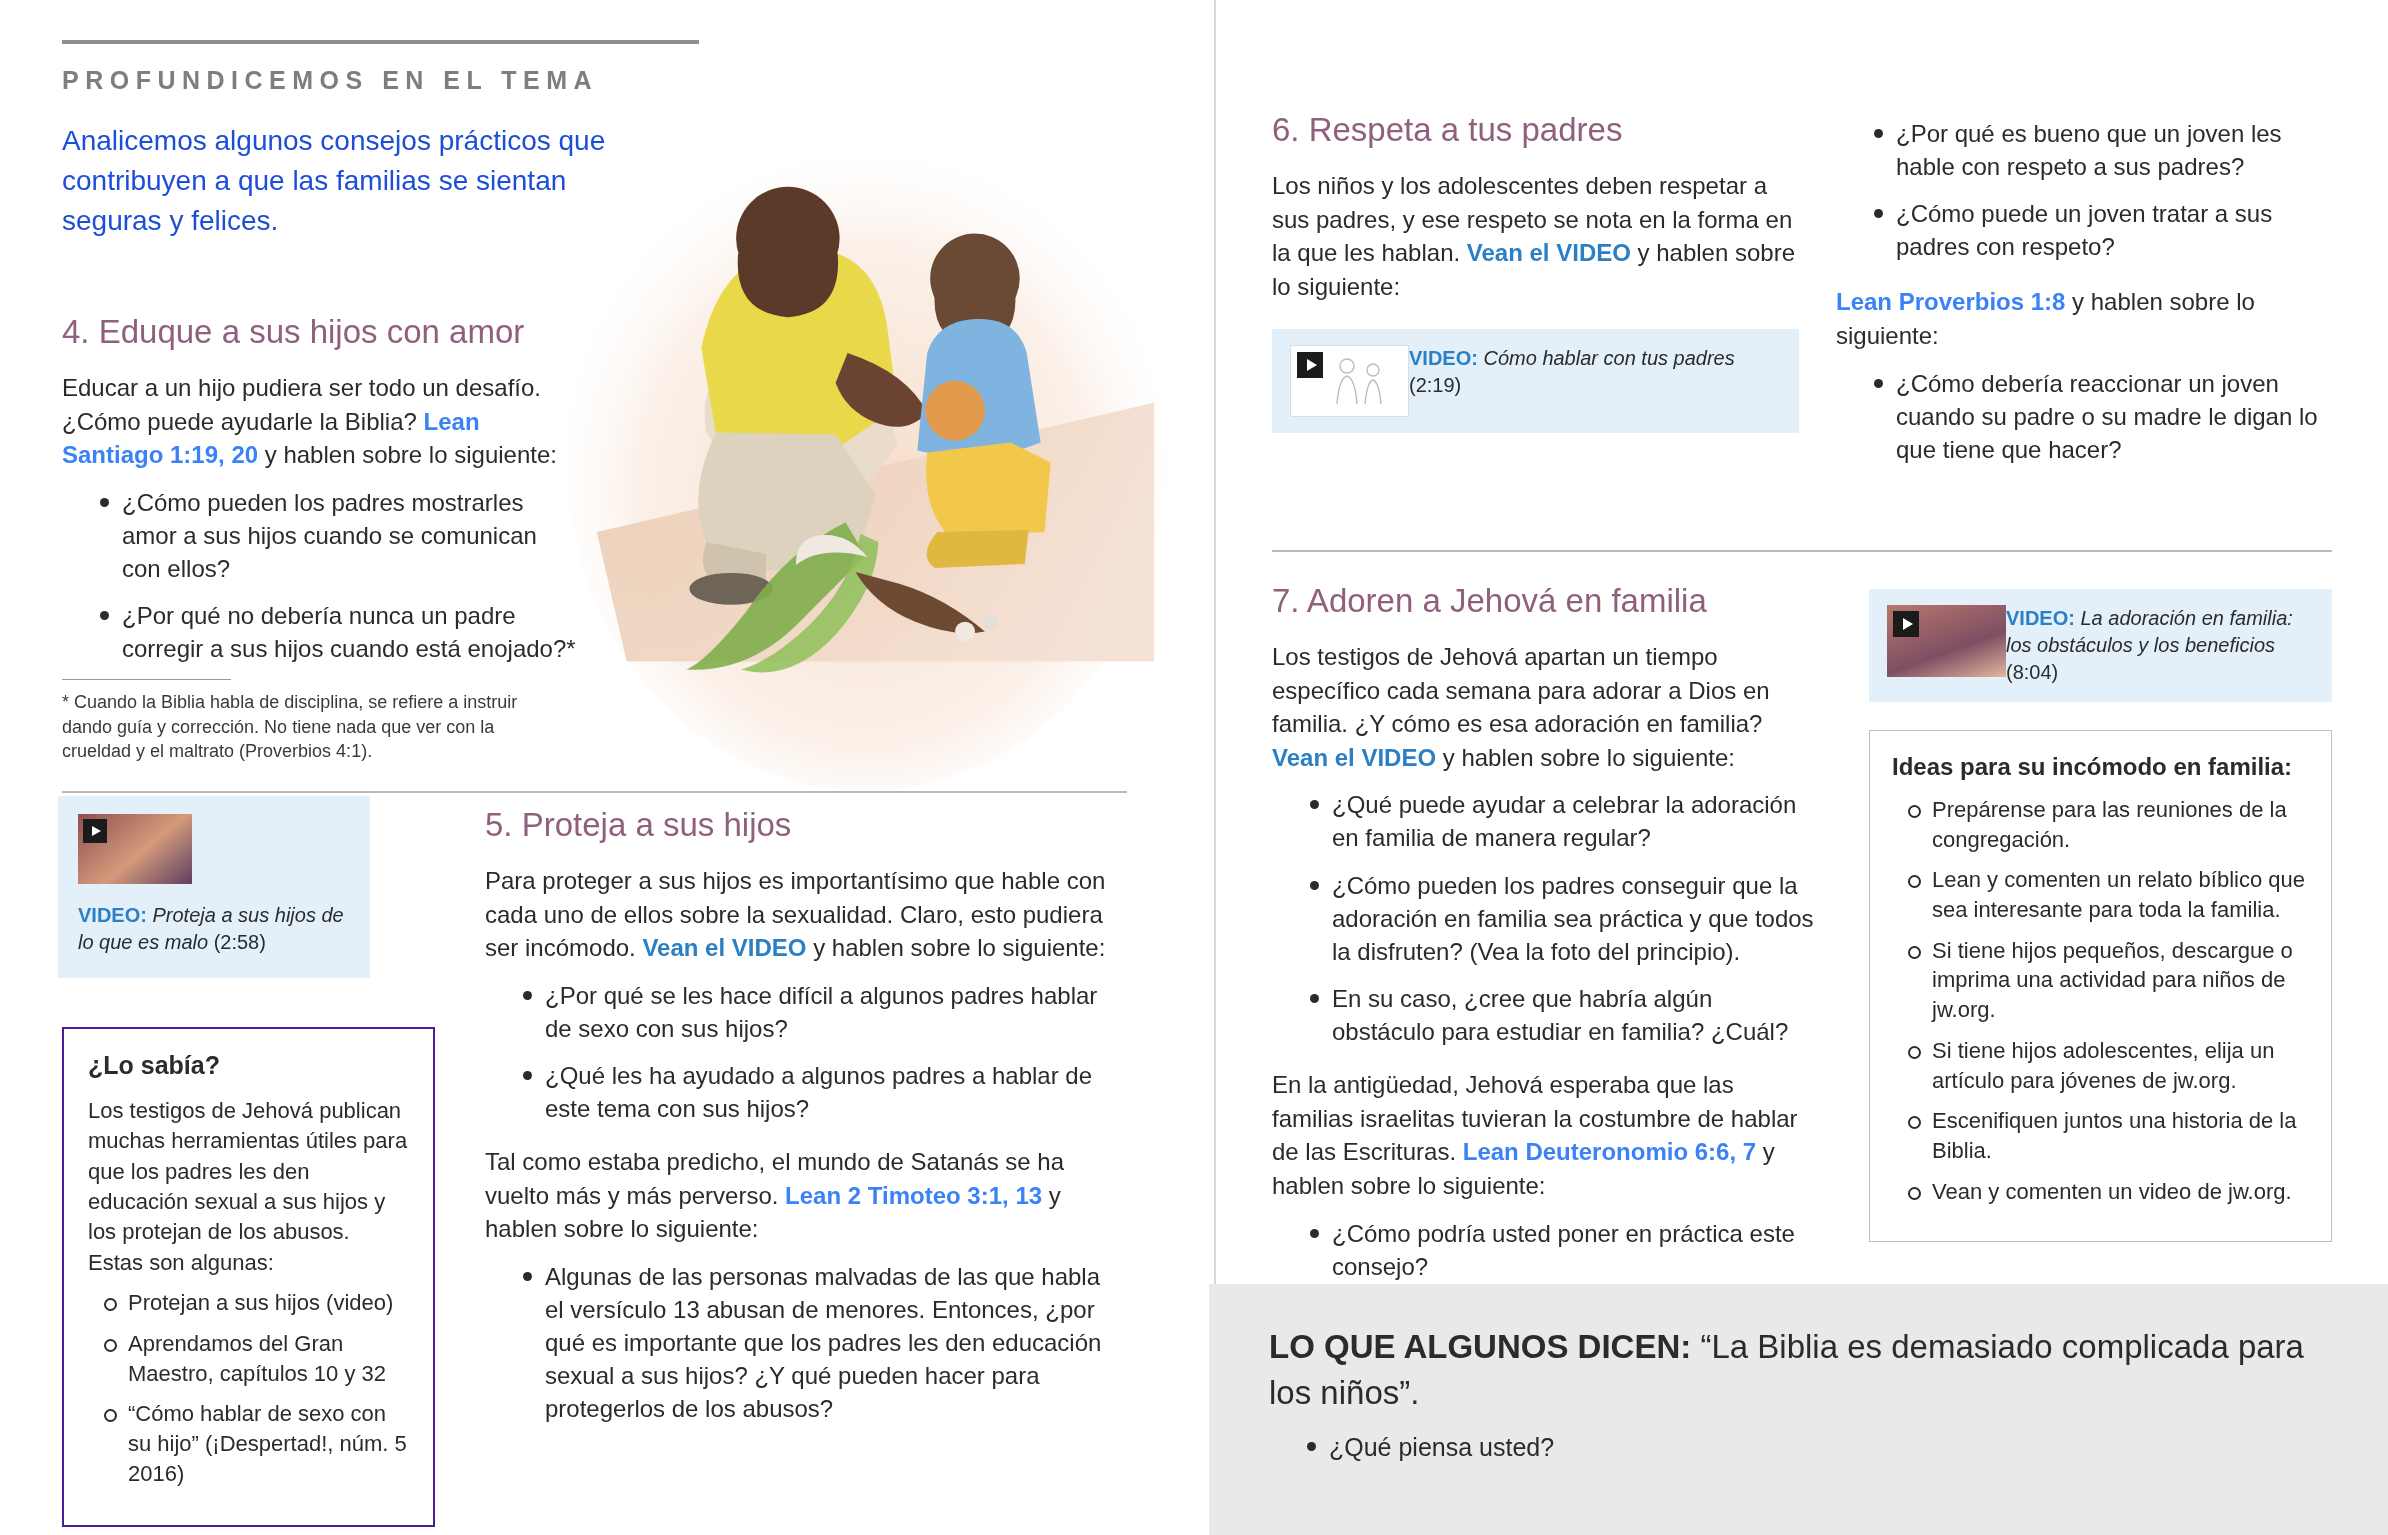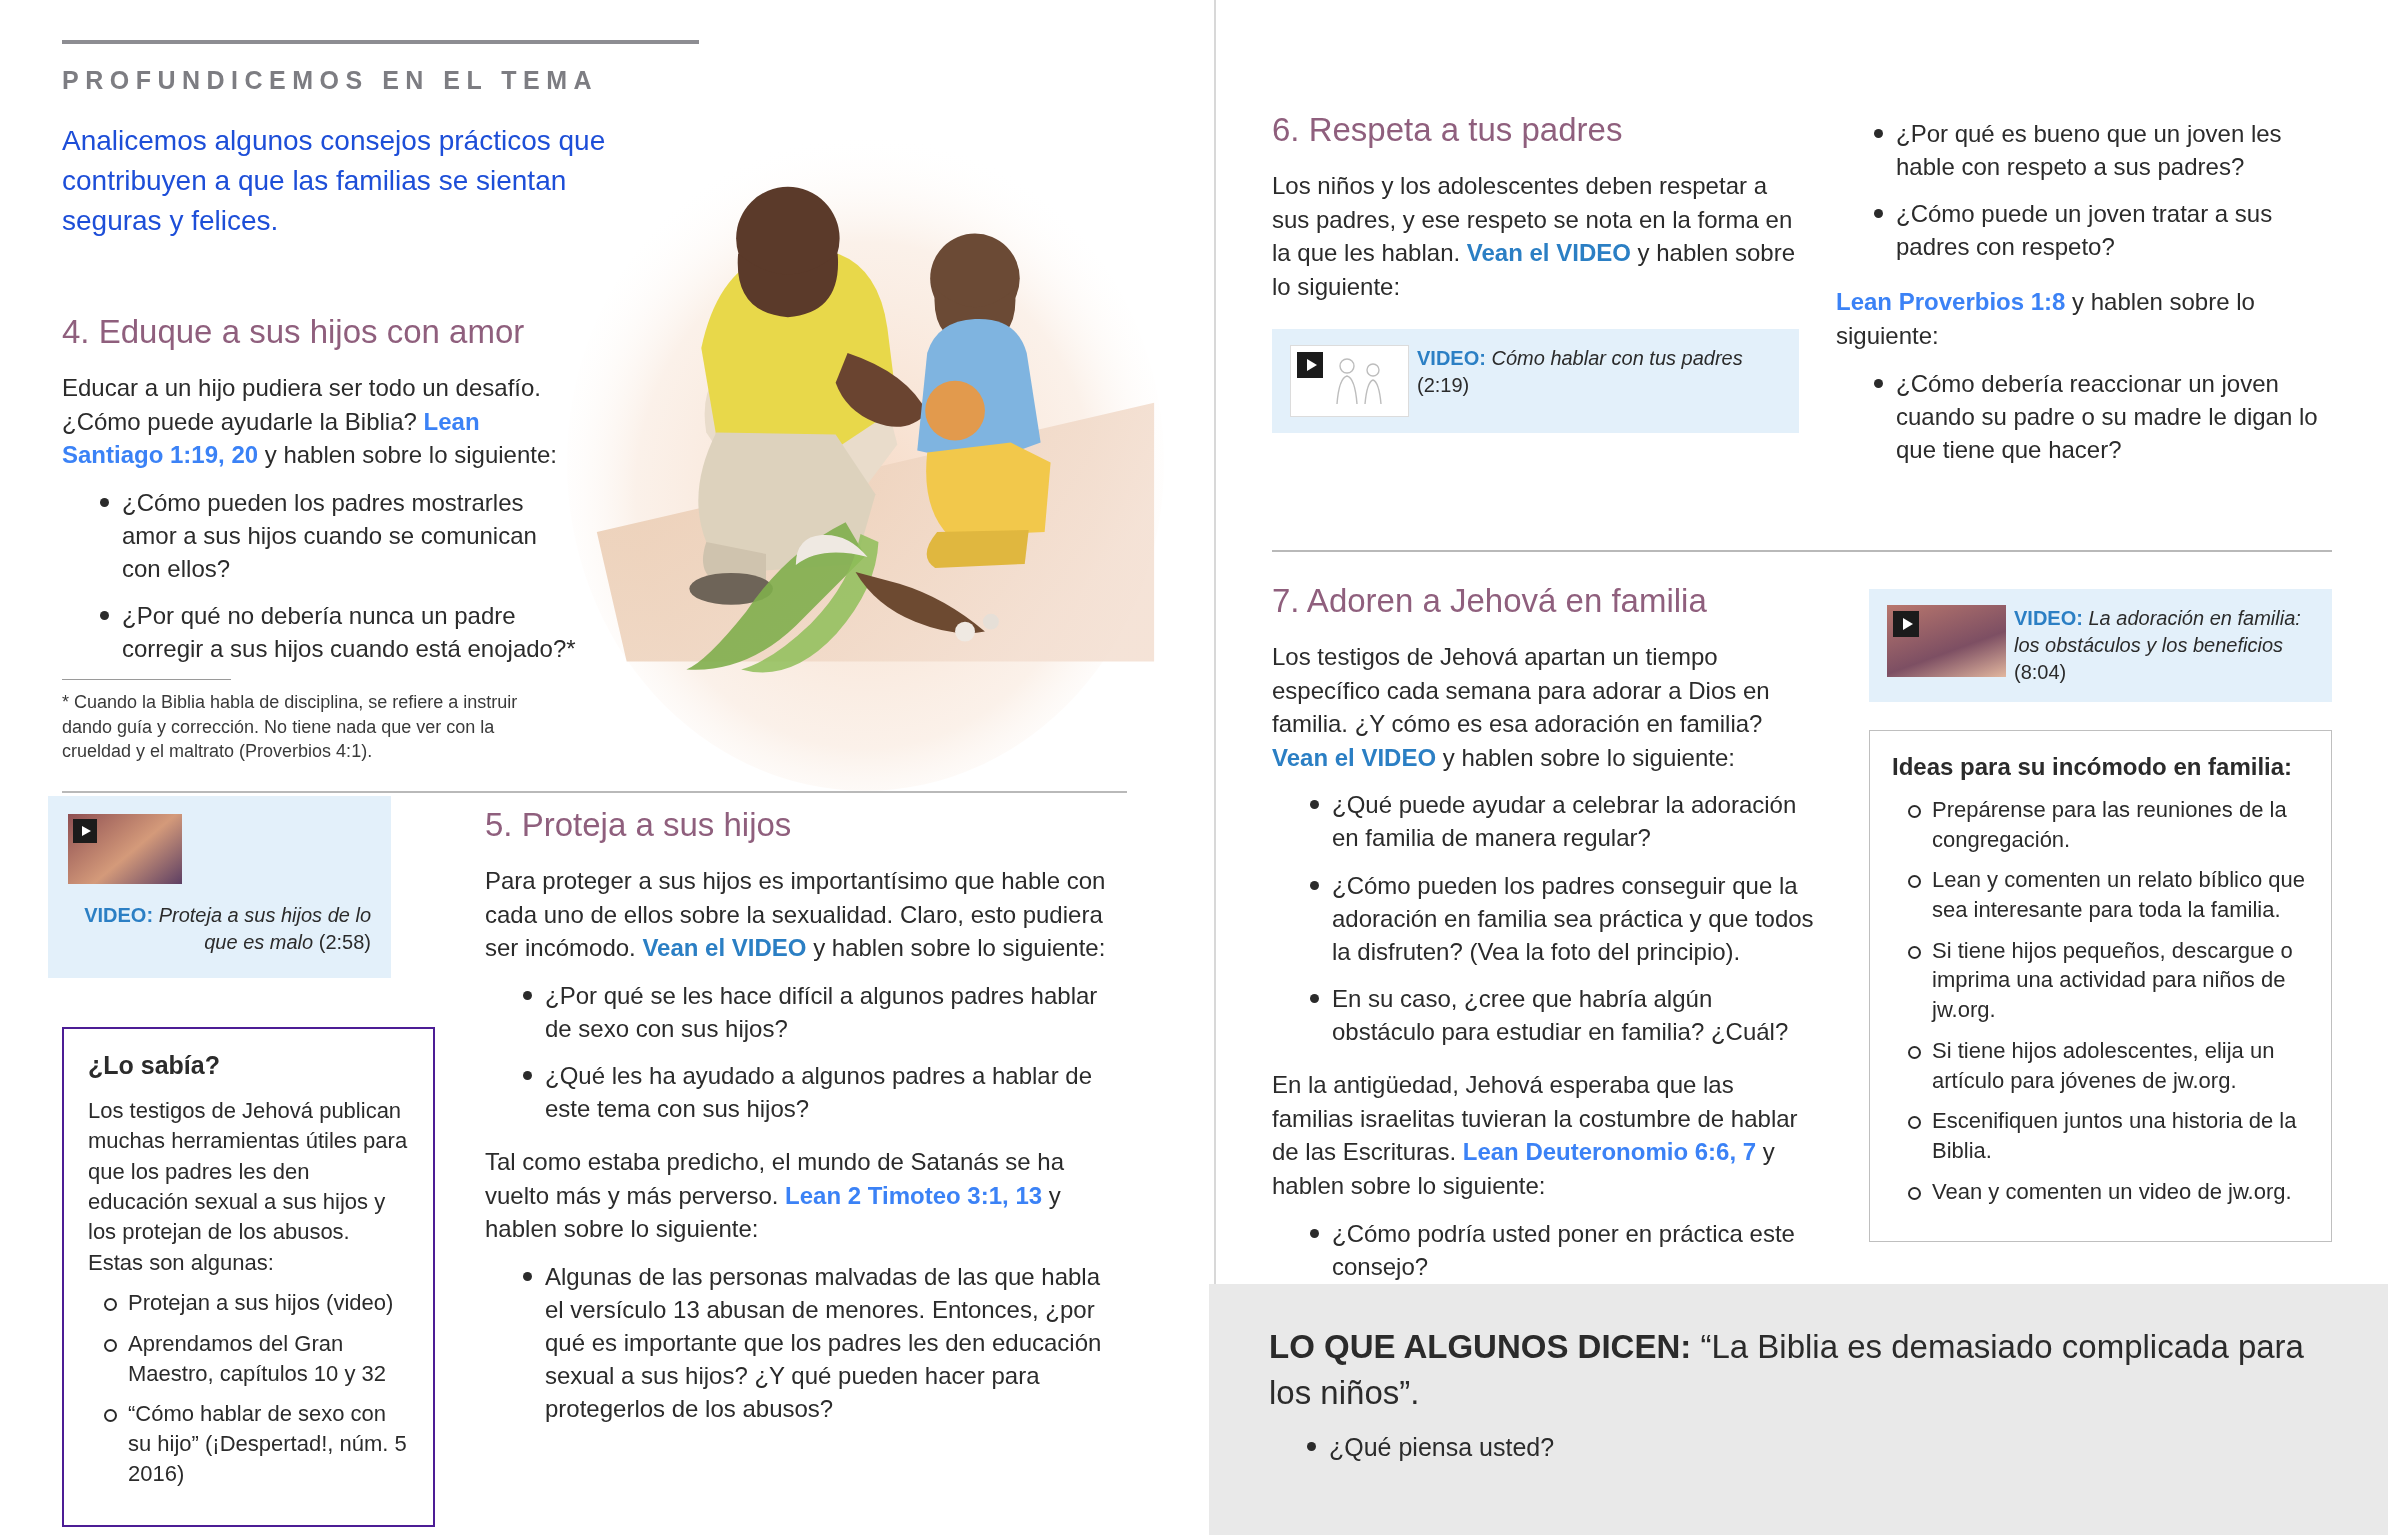--- a/index.html
+++ b/index.html
@@ -117,21 +117,21 @@
     top: 791px;
     width: 1065px;
     height: 2px;
     background: #b9b9b9;
   }
   
   .video-box {
     background: #e3f0fa;
     display: flex;
     align-items: flex-start;
-    gap: 8px;
+    gap: 0;
     padding: 16px 18px;
   }
   .video-thumb {
     width: 119px;
     height: 72px;
     background: linear-gradient(160deg,#b9776d,#7d4f63 60%,#e2b79f);
     position: relative;
     flex: none;
     overflow: hidden;
   }
@@ -162,26 +162,25 @@
   .video-cap {
     font-size: 20px;
     line-height: 1.35;
     color: #2b2b2b;
   }
   .video-cap .lbl { color: #2b7fc4; font-weight: 700; }
   .video-cap .ital { font-style: italic; }
 
   .video-block-left {
     position: absolute;
-    left: 48px;
+    left: 58px;
     top: 796px;
-    width: 343px;
+    width: 312px;
     background: #e3f0fa;
     padding: 18px 20px 22px 20px;
-    text-align: right;
   }
   .video-block-left .thumb {
     width: 114px; height: 70px;
     background: linear-gradient(140deg,#8e4f52,#d49a7a 55%,#5d3f63);
     position: relative;
     margin-bottom: 18px;
   }
   .video-block-left .thumb .play {
     position: absolute; left: 5px; top: 5px;
     width: 24px; height: 24px; background: #1b1b1b;

